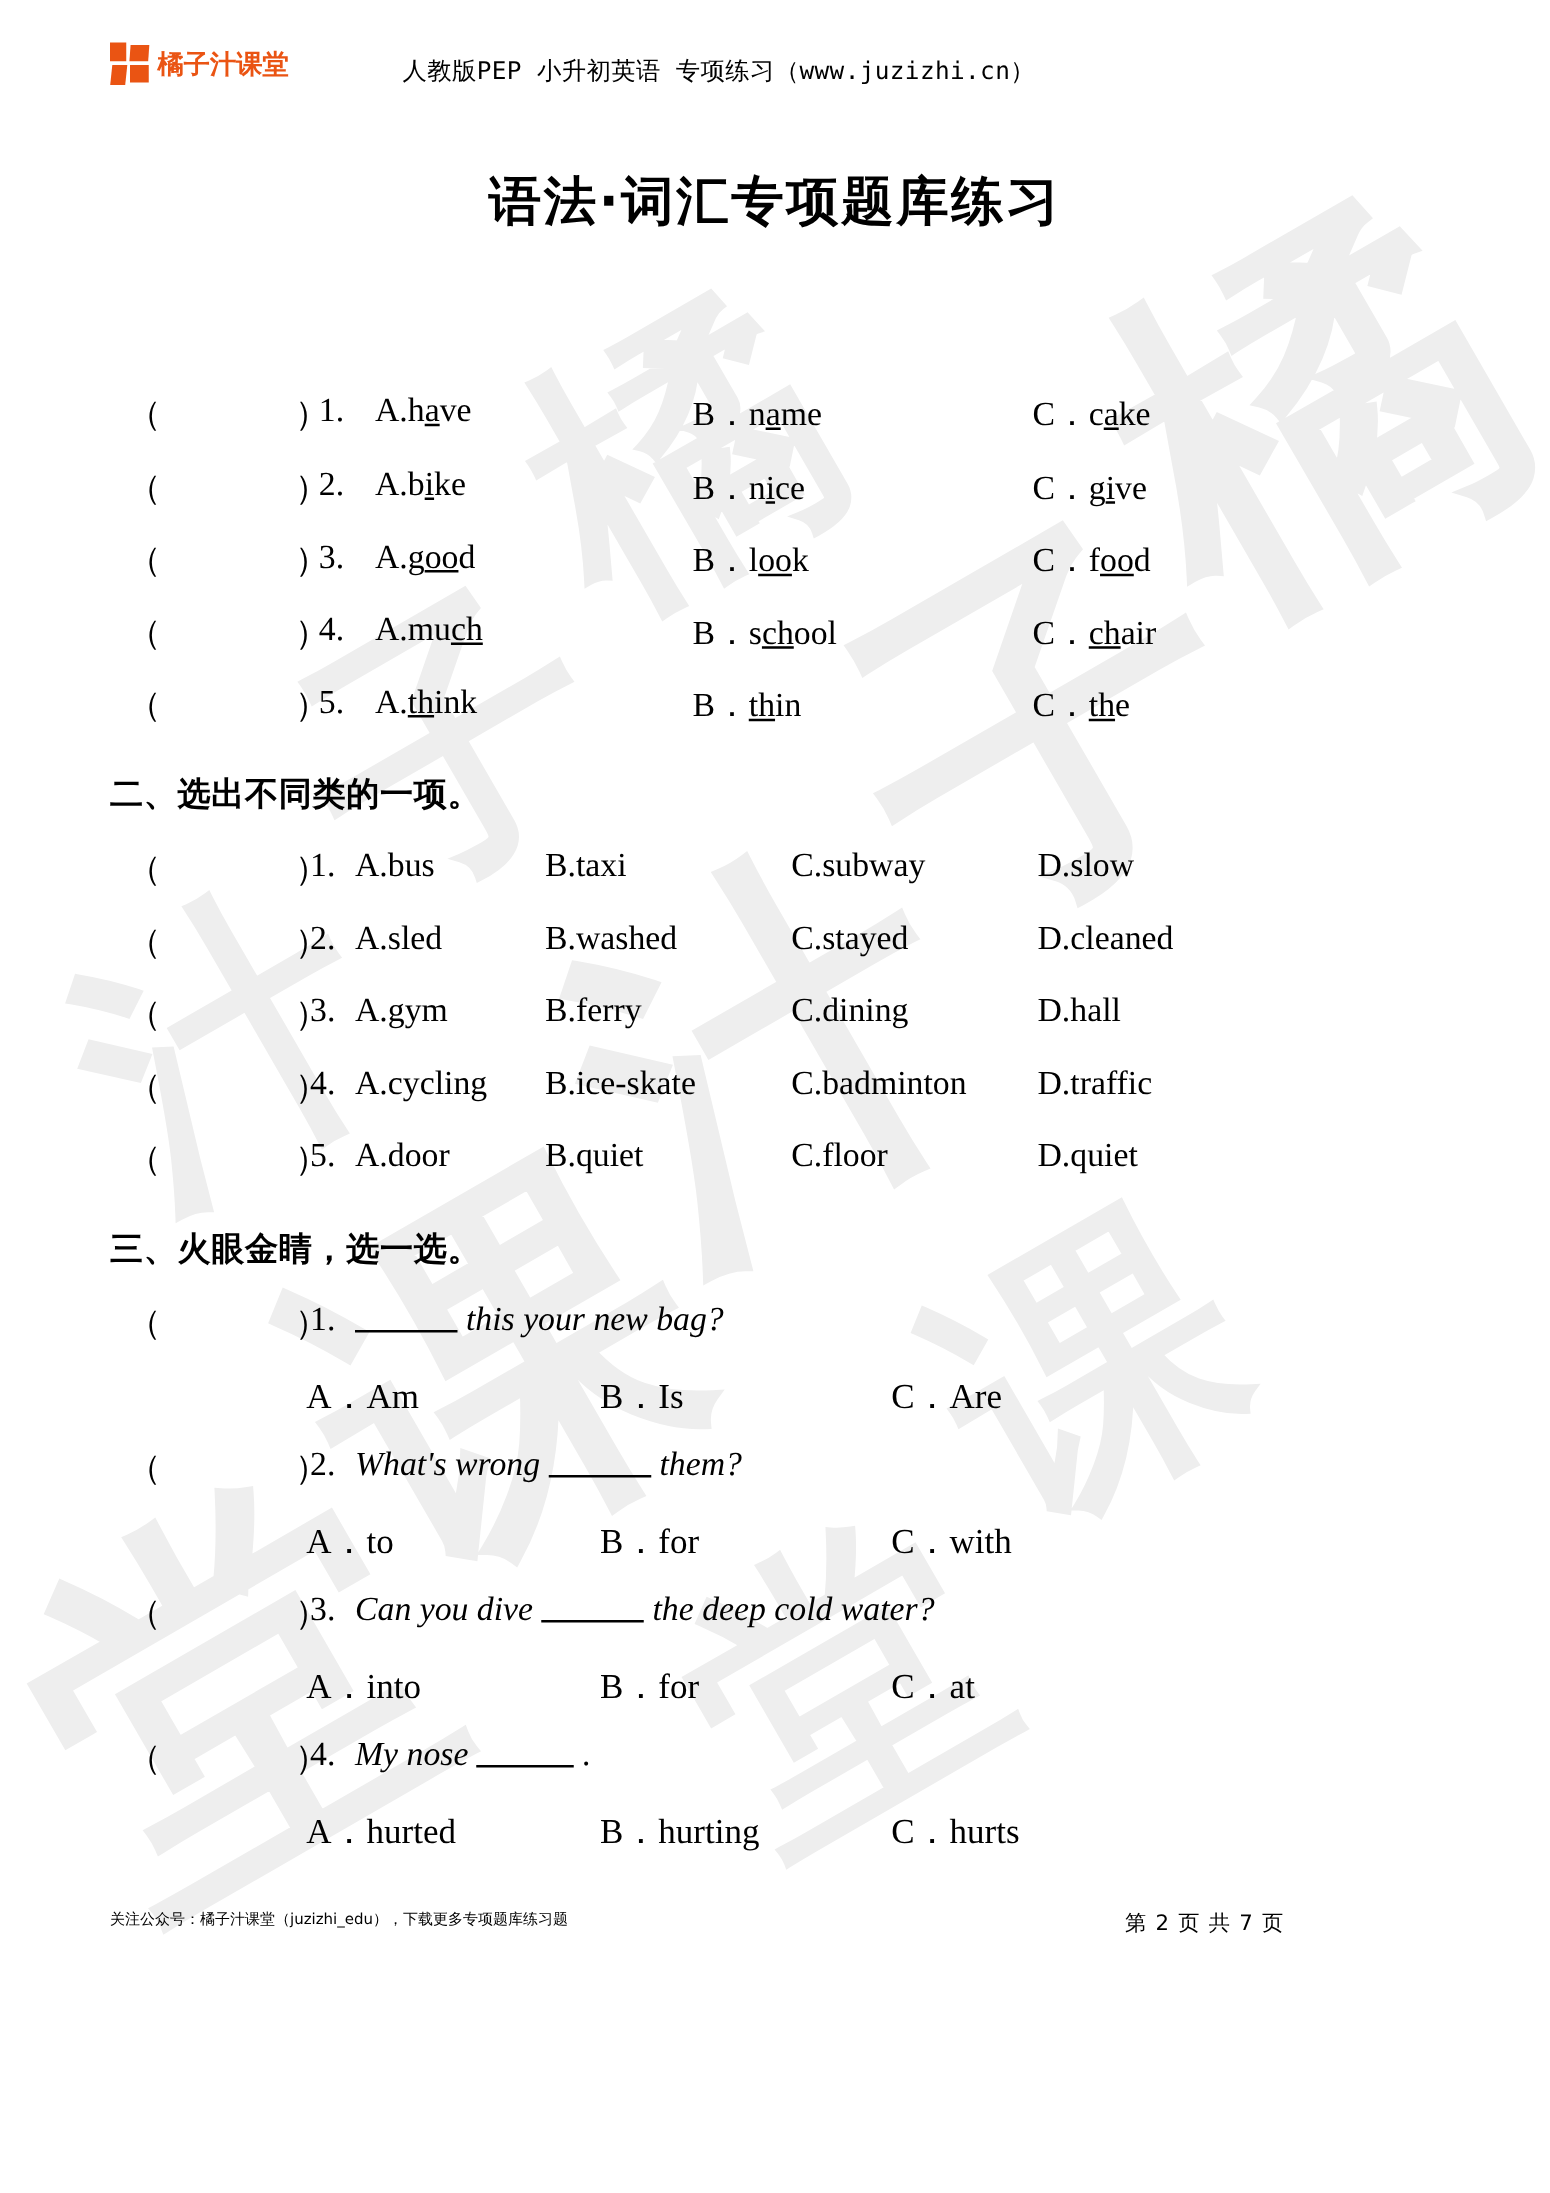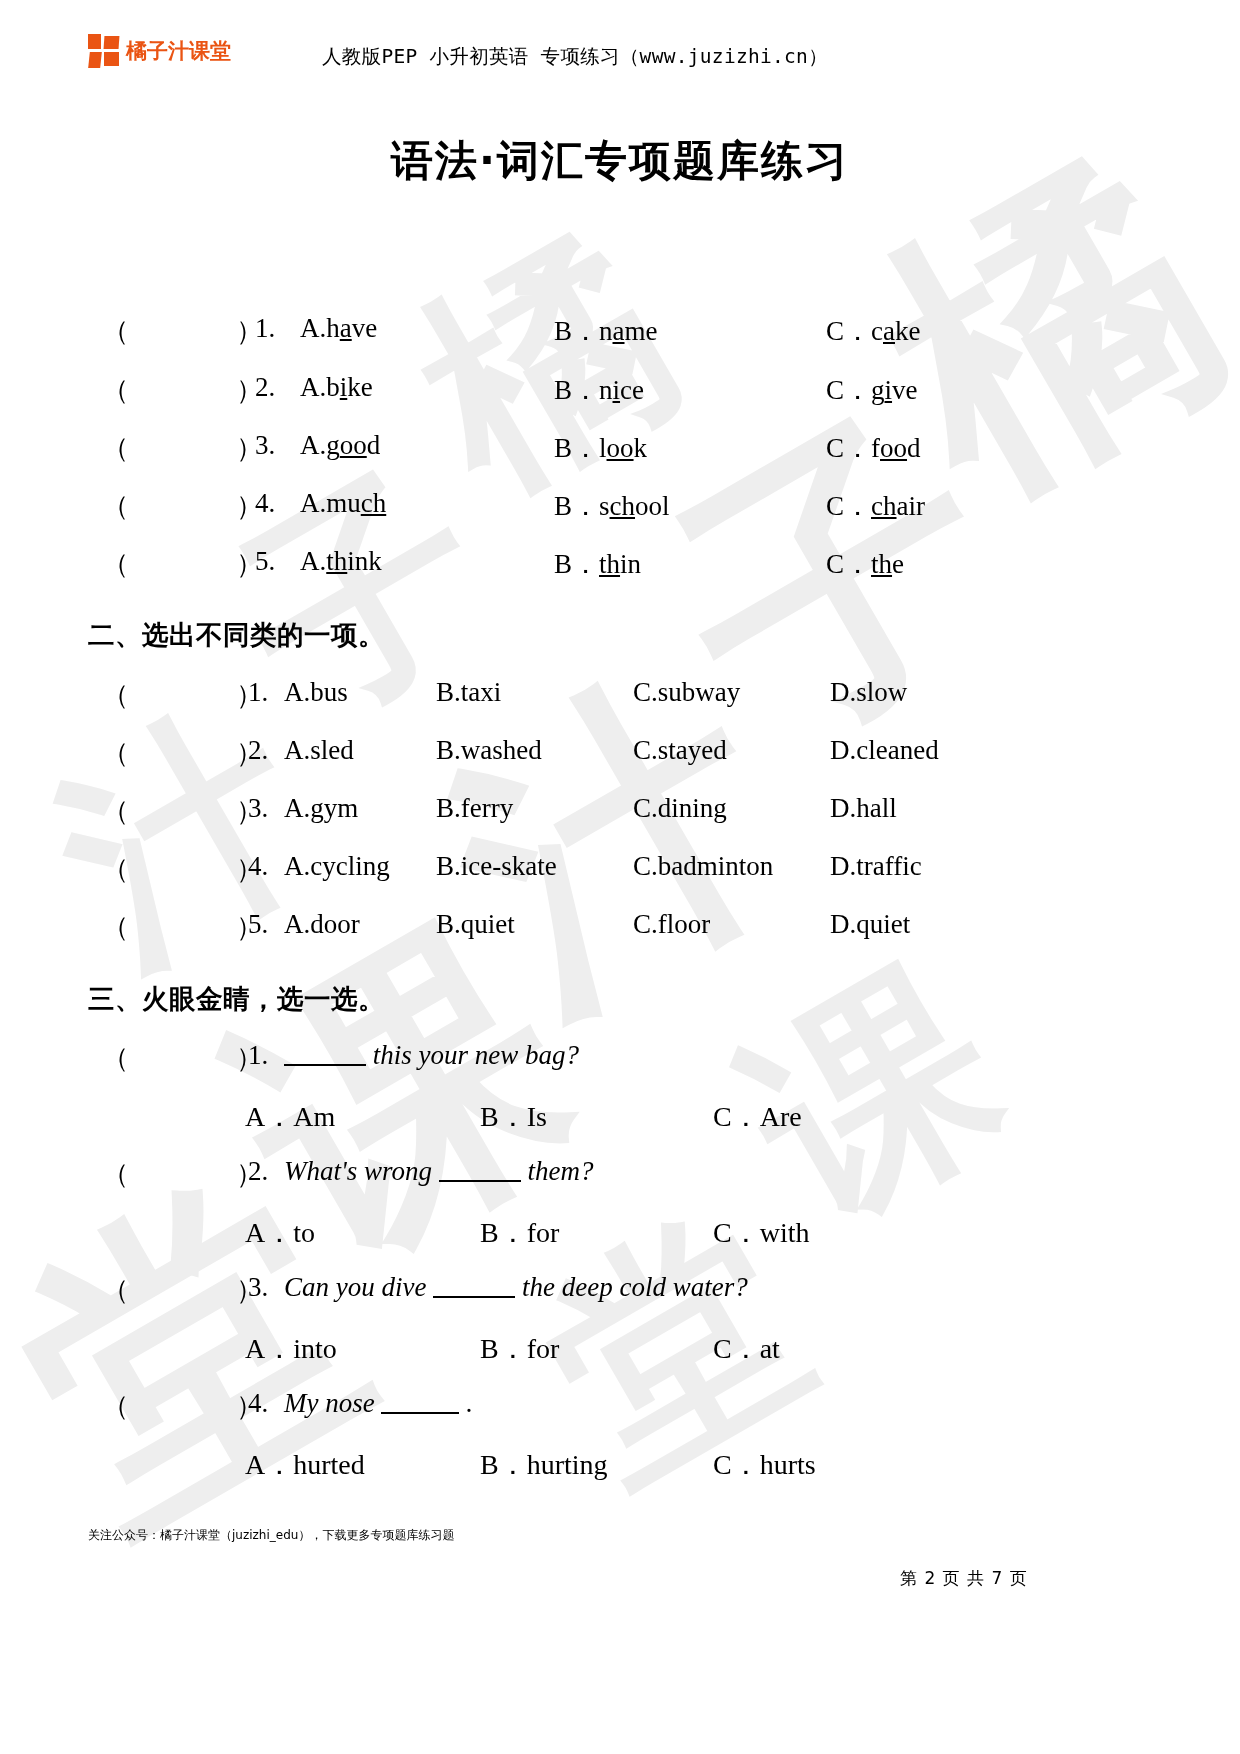--- a/index.html
+++ b/index.html
@@ -215,21 +215,20 @@
     white-space: nowrap;
   }
   .footer-right {
     position: absolute;
     left: 900px;
     top: 1527px;
     font-family: "DejaVu Sans", sans-serif;
     font-size: 17px;
     white-space: nowrap;
     letter-spacing: 1px;
-    margin-top: 40px;
   }
 </style>
 </head>
 <body>
 
 <div id="watermark">
     <span class="wm-char" style="left: 900px; top: 180px; font-size: 300px; transform: rotate(-30deg);">橘</span>
     <span class="wm-char" style="left: 690px; top: 430px; font-size: 300px; transform: rotate(-30deg);">子</span>
     <span class="wm-char" style="left: 470px; top: 690px; font-size: 300px; transform: rotate(-30deg);">汁</span>
     <span class="wm-char" style="left: 255px; top: 945px; font-size: 300px; transform: rotate(-30deg);">课</span>

